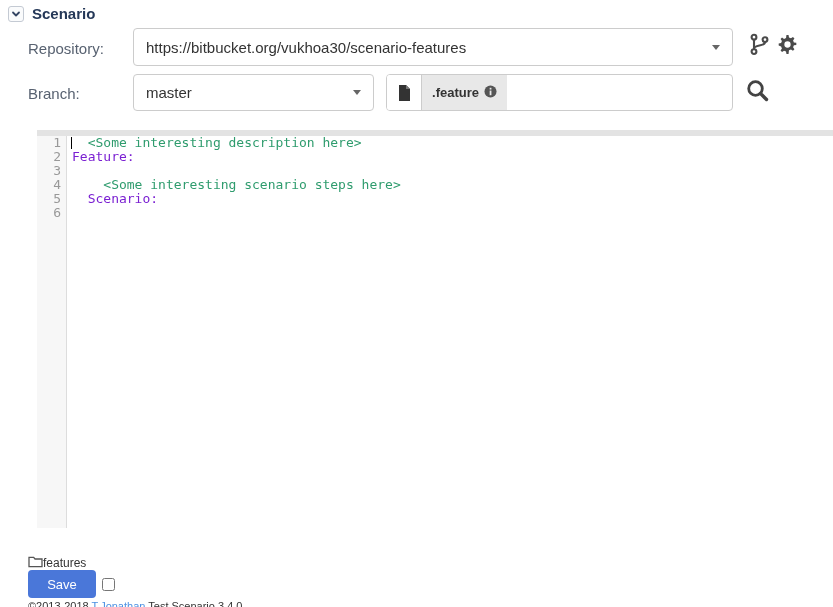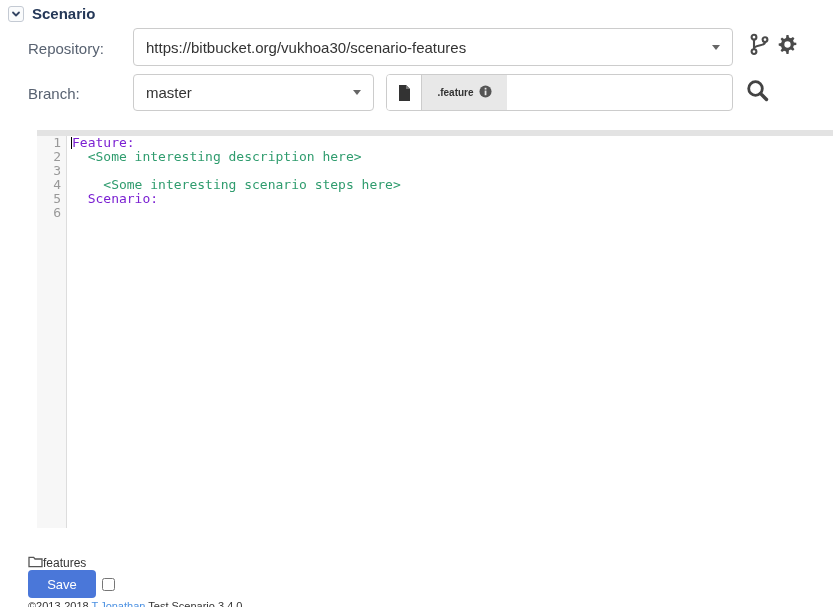--- a/index.html
+++ b/index.html
@@ -25,21 +25,21 @@
   .branch-select{ left:133px; top:74px; width:241px; height:37px; }
 
   .file-group { position:absolute; left:386px; top:74px; width:347px; height:37px;
                 display:flex; border:1px solid #ccc; border-radius:4px; overflow:hidden; background:#fff; }
   .file-icon-cell { width:34px; display:flex; align-items:center; justify-content:center; background:#fff; }
   .file-input { flex:1; border:none; outline:none; font-size:15px; color:#333; min-width:0;
                 font-family:"Liberation Sans", sans-serif; }
   .file-input::placeholder { color:#b9bec7; }
   .suffix-addon { width:86px; background:#e8e8e8; border-left:1px solid #ccc; display:flex;
                   align-items:center; justify-content:center; gap:5px; }
-  .suffix-text { font-size:10px; font-weight:bold; color:#333; }
+  .suffix-text { font-size:13px; font-weight:bold; color:#333; }
 
   .top-icons { position:absolute; left:748px; top:33px; display:flex; gap:5px; align-items:center; }
   .icon-btn { width:23px; height:23px; display:flex; align-items:center; justify-content:center; cursor:pointer; }
   .search-btn { position:absolute; left:743px; top:76px; width:28px; height:28px;
                 display:flex; align-items:center; justify-content:center; cursor:pointer; }
 
   
   .editor { position:absolute; left:37px; top:130px; width:796px; height:398px;
             font-family:"DejaVu Sans Mono","Liberation Mono",monospace; font-size:13px; }
   .editor-topstrip { height:6px; background:#e3e3e3; }
@@ -144,22 +144,22 @@
       <div class="gutter">
         <div class="ln">1</div>
         <div class="ln">2</div>
         <div class="ln">3</div>
         <div class="ln">4</div>
         <div class="ln">5</div>
         <div class="ln">6</div>
       </div>
       <div class="code">
         <div class="cm-cursor"></div>
+        <div class="code-line tok-string">  &lt;Some interesting description here&gt;</div>
         <div class="code-line tok-keyword">Feature:</div>
-        <div class="code-line tok-string">  &lt;Some interesting description here&gt;</div>
         <div class="code-line"></div>
         <div class="code-line tok-string">    &lt;Some interesting scenario steps here&gt;</div>
         <div class="code-line tok-keyword">  Scenario:</div>
         <div class="code-line"></div>
       </div>
     </div>
   </div>
 
   <div class="path-row">
     <span>

